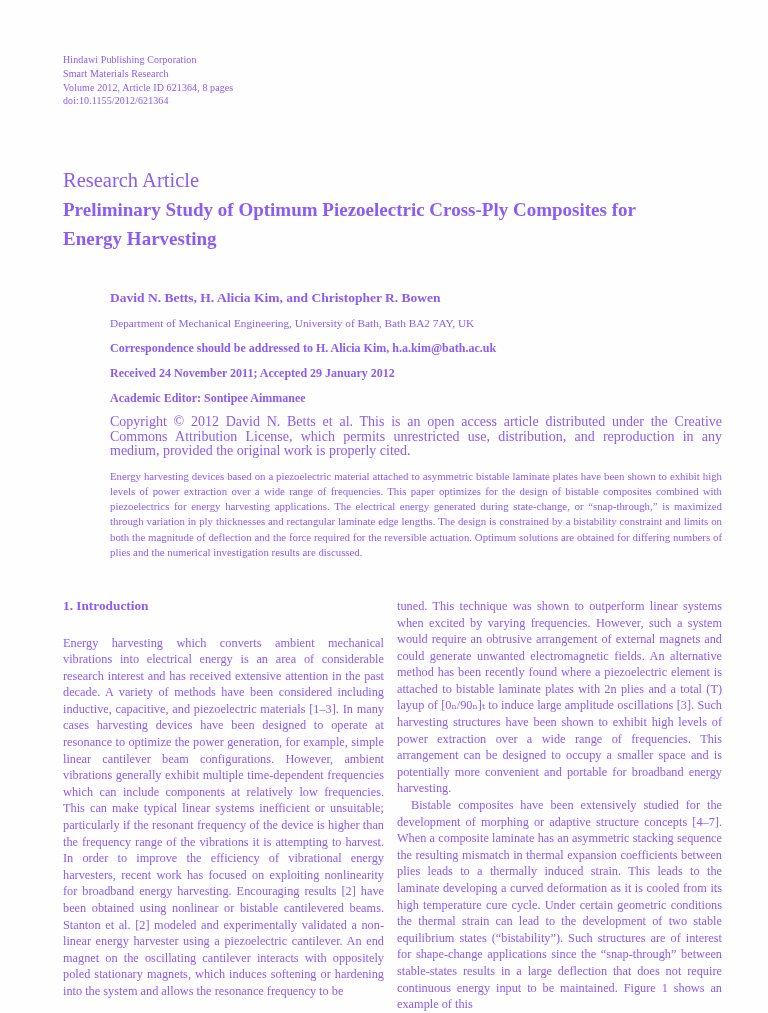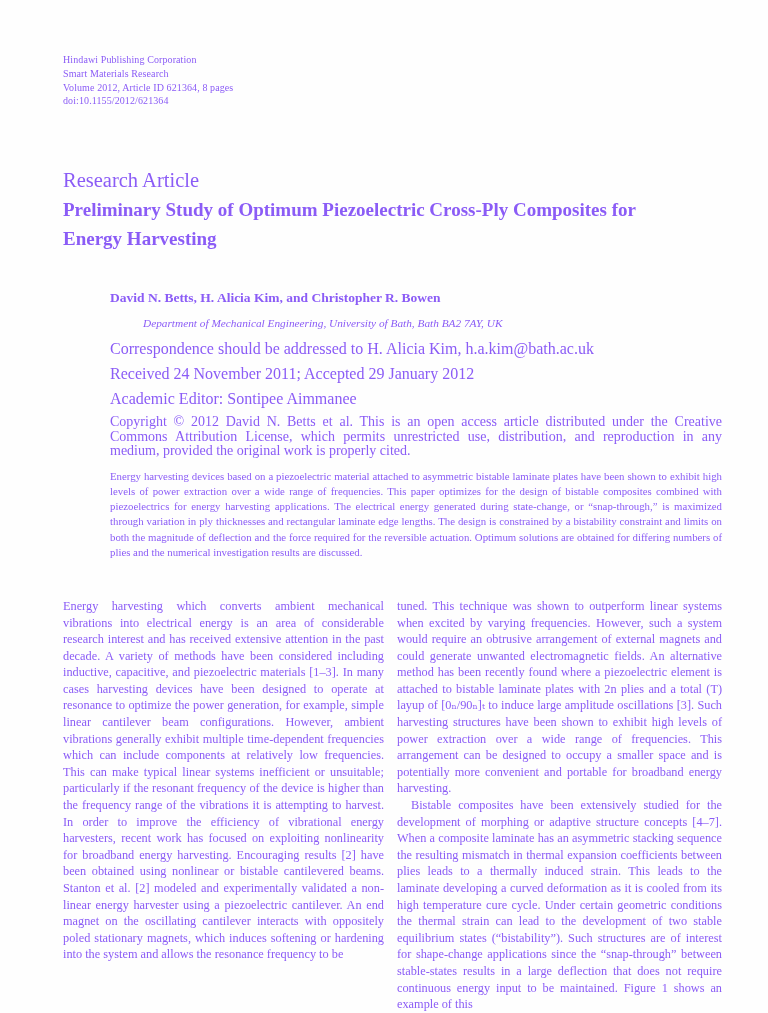--- a/index.html
+++ b/index.html
@@ -44,29 +44,28 @@
     max-width: 612px;
   }
   .authors {
     margin-top: 36px;
     font-weight: bold;
     font-size: 13.5px;
     line-height: 17px;
   }
   .affiliation {
     margin-top: 10px;
-    font-style: italic;
     font-size: 11.3px;
     line-height: 15px;
-    margin-left: 33px;
   }
   .meta-line {
     margin-top: 10px;
-    font-size: 16px;
+    font-size: 12px;
     line-height: 15px;
+    font-weight: bold;
   }
   .copyright {
     margin-top: 9px;
     font-size: 14px;
     line-height: 14.5px;
     text-align: justify;
   }
   .abstract {
     margin-top: 10px;
     font-size: 10.8px;
@@ -120,20 +119,21 @@
     <div class="affiliation">Department of Mechanical Engineering, University of Bath, Bath BA2 7AY, UK</div>
     <div class="meta-line">Correspondence should be addressed to H. Alicia Kim, h.a.kim@bath.ac.uk</div>
     <div class="meta-line">Received 24 November 2011; Accepted 29 January 2012</div>
     <div class="meta-line">Academic Editor: Sontipee Aimmanee</div>
     <div class="copyright">Copyright © 2012 David N. Betts et al. This is an open access article distributed under the Creative Commons Attribution License, which permits unrestricted use, distribution, and reproduction in any medium, provided the original work is properly cited.</div>
     <div class="abstract">Energy harvesting devices based on a piezoelectric material attached to asymmetric bistable laminate plates have been shown to exhibit high levels of power extraction over a wide range of frequencies. This paper optimizes for the design of bistable composites combined with piezoelectrics for energy harvesting applications. The electrical energy generated during state-change, or “snap-through,” is maximized through variation in ply thicknesses and rectangular laminate edge lengths. The design is constrained by a bistability constraint and limits on both the magnitude of deflection and the force required for the reversible actuation. Optimum solutions are obtained for differing numbers of plies and the numerical investigation results are discussed.</div>
   </div>
 
   <div class="columns">
     <div class="col col-left">
+      <h2 class="section-heading">1. Introduction</h2>
       <p class="body-para">Energy harvesting which converts ambient mechanical vibrations into electrical energy is an area of considerable research interest and has received extensive attention in the past decade. A variety of methods have been considered including inductive, capacitive, and piezoelectric materials [1–3]. In many cases harvesting devices have been designed to operate at resonance to optimize the power generation, for example, simple linear cantilever beam configurations. However, ambient vibrations generally exhibit multiple time-dependent frequencies which can include components at relatively low frequencies. This can make typical linear systems inefficient or unsuitable; particularly if the resonant frequency of the device is higher than the frequency range of the vibrations it is attempting to harvest. In order to improve the efficiency of vibrational energy harvesters, recent work has focused on exploiting nonlinearity for broadband energy harvesting. Encouraging results [2] have been obtained using nonlinear or bistable cantilevered beams. Stanton et al. [2] modeled and experimentally validated a non-linear energy harvester using a piezoelectric cantilever. An end magnet on the oscillating cantilever interacts with oppositely poled stationary magnets, which induces softening or hardening into the system and allows the resonance frequency to be</p>
     </div>
     <div class="col col-right">
       <p class="body-para">tuned. This technique was shown to outperform linear systems when excited by varying frequencies. However, such a system would require an obtrusive arrangement of external magnets and could generate unwanted electromagnetic fields. An alternative method has been recently found where a piezoelectric element is attached to bistable laminate plates with 2n plies and a total (T) layup of [0ₙ/90ₙ]ₜ to induce large amplitude oscillations [3]. Such harvesting structures have been shown to exhibit high levels of power extraction over a wide range of frequencies. This arrangement can be designed to occupy a smaller space and is potentially more convenient and portable for broadband energy harvesting.</p>
       <p class="body-para indented">Bistable composites have been extensively studied for the development of morphing or adaptive structure concepts [4–7]. When a composite laminate has an asymmetric stacking sequence the resulting mismatch in thermal expansion coefficients between plies leads to a thermally induced strain. This leads to the laminate developing a curved deformation as it is cooled from its high temperature cure cycle. Under certain geometric conditions the thermal strain can lead to the development of two stable equilibrium states (“bistability”). Such structures are of interest for shape-change applications since the “snap-through” between stable-states results in a large deflection that does not require continuous energy input to be maintained. Figure 1 shows an example of this</p>
     </div>
   </div>
 
 </div>
 

